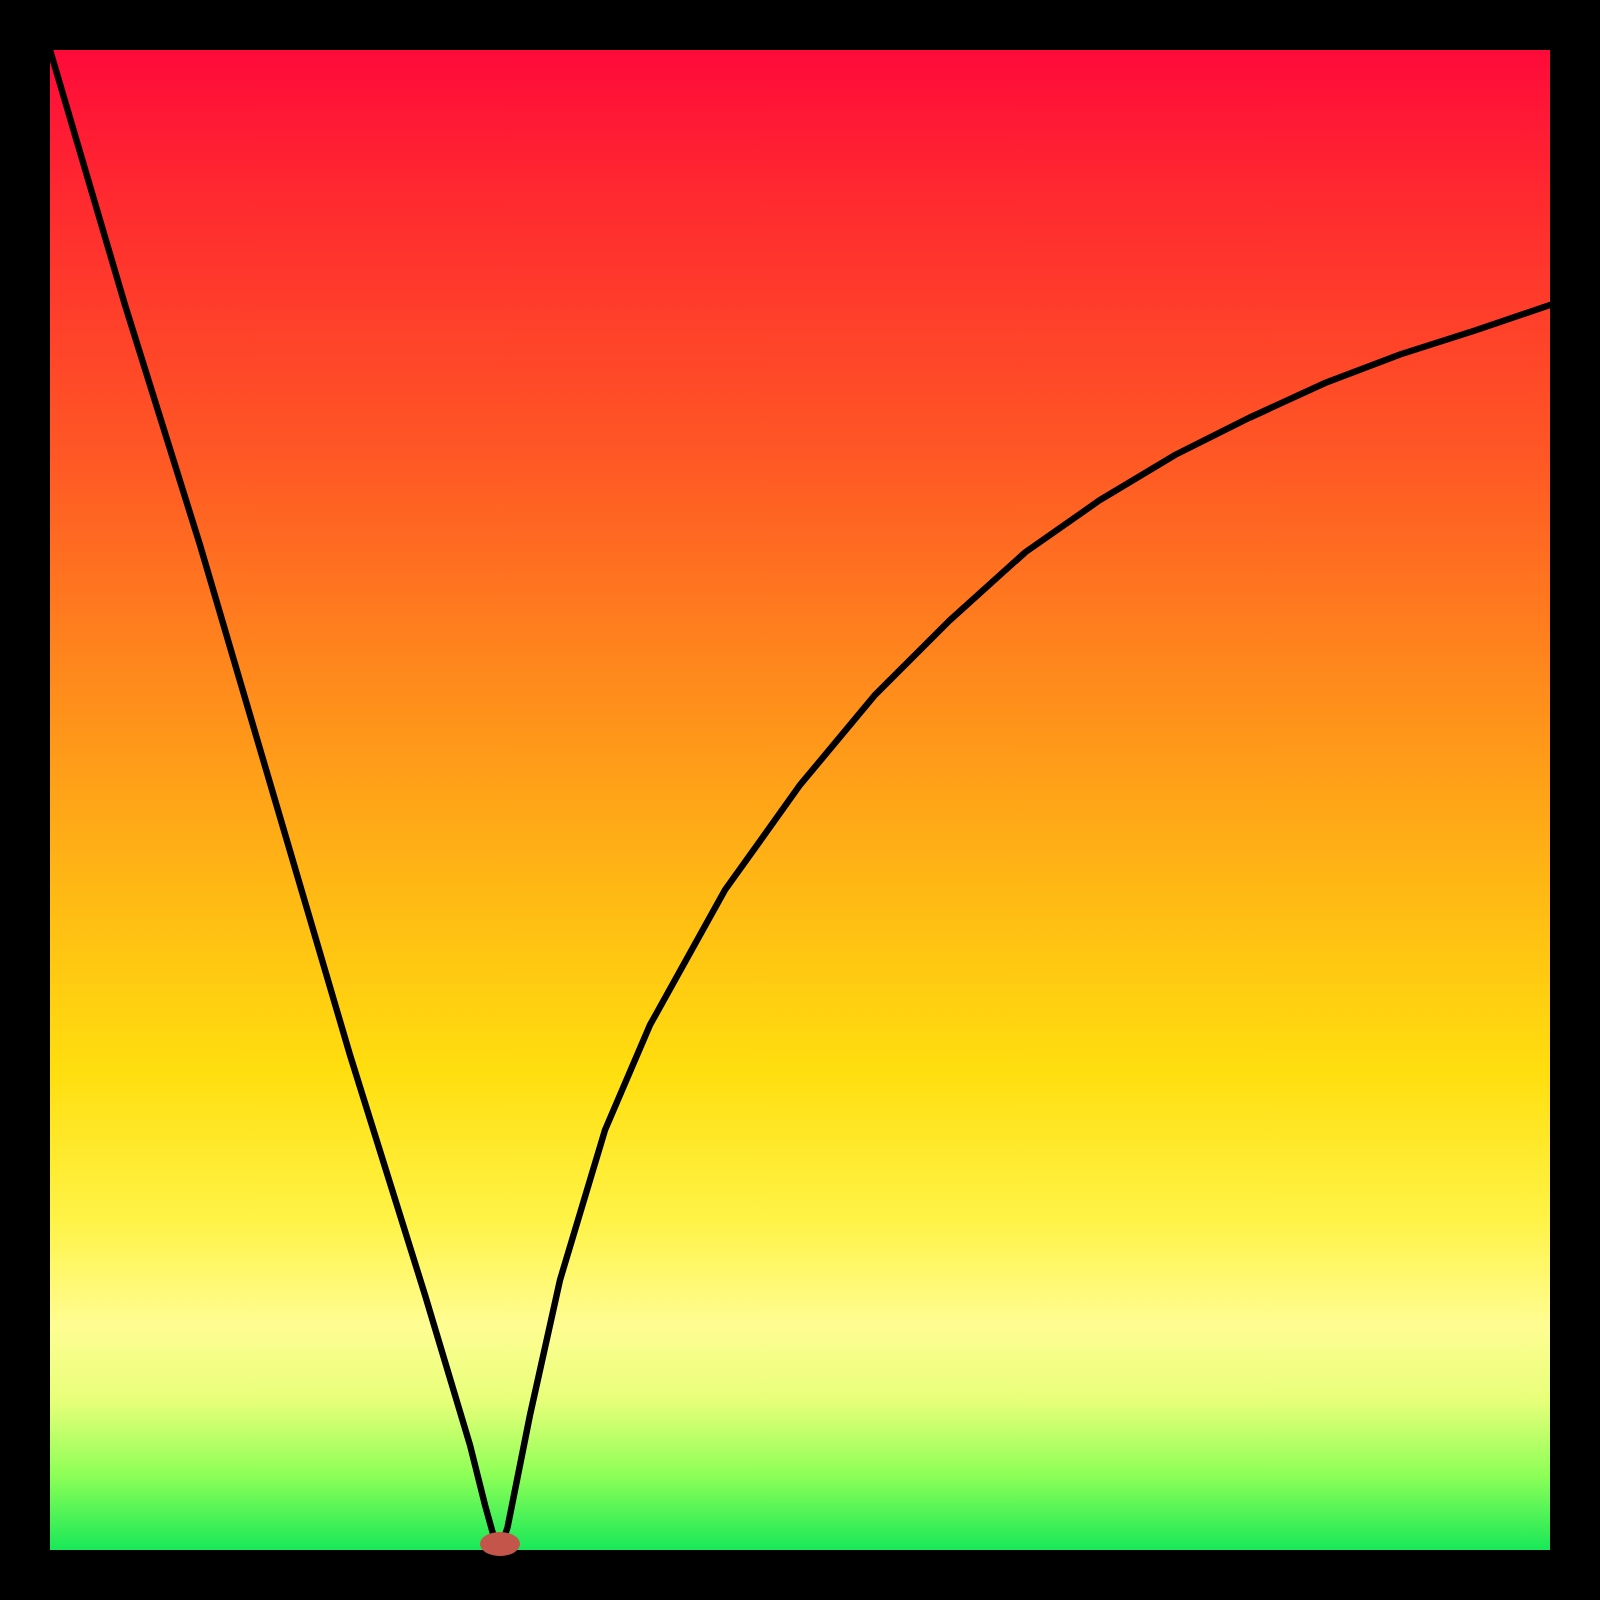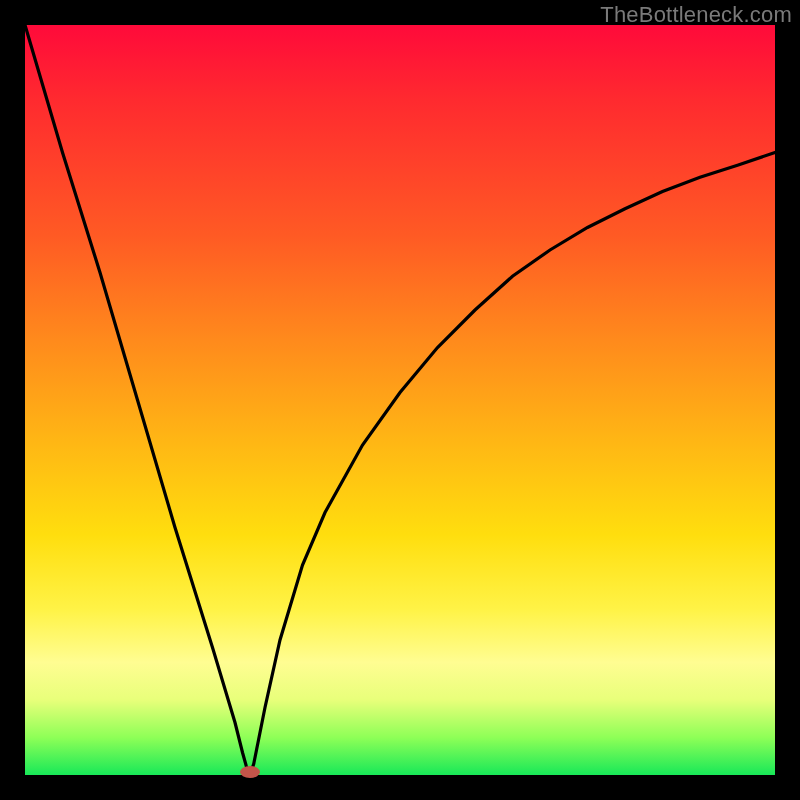--- a/index.html
+++ b/index.html
@@ -67,14 +67,13 @@
 <div class="stage">
 
   <div class="plot">
     <svg class="curve" viewBox="0 0 750 750" preserveAspectRatio="none">
       <path id="left-branch" fill="none" stroke="#000" stroke-width="3.2" stroke-linecap="round" d="M0.00 0.00 L37.50 127.50 L75.00 247.50 L112.50 375.00 L150.00 502.50 L187.50 622.50 L210.00 697.50 L217.50 727.50 L221.25 741.00 L225.00 750.00"></path>
       <path id="right-branch" fill="none" stroke="#000" stroke-width="3.2" stroke-linecap="round" d="M225.00 750.00 L228.75 738.75 L232.50 720.00 L240.00 682.50 L255.00 615.00 L277.50 540.00 L300.00 487.50 L337.50 420.00 L375.00 367.50 L412.50 322.50 L450.00 285.00 L487.50 251.25 L525.00 225.00 L562.50 202.50 L600.00 183.75 L637.50 166.50 L675.00 152.25 L712.50 140.25 L750.00 127.50"></path>
       <ellipse id="marker-dot" class="dot" rx="10" ry="6" cx="225.00" cy="747.00"></ellipse>
     </svg>
   </div>
 
-  <div class="watermark">TheBottleneck.com</div>
 </div>
 
 </body></html>

